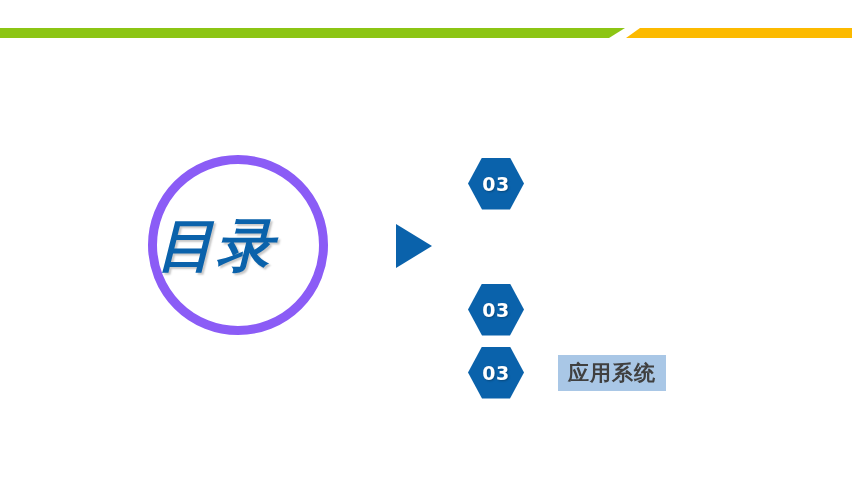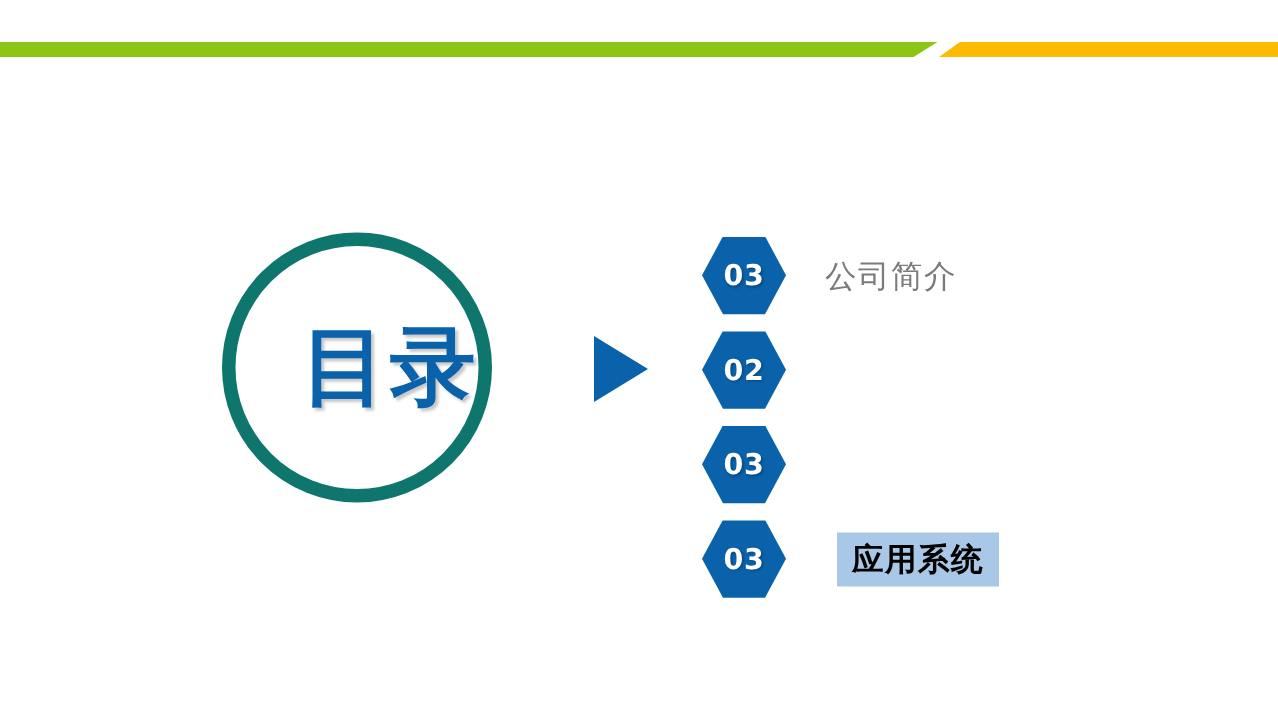--- a/index.html
+++ b/index.html
@@ -45,26 +45,27 @@
     clip-path: polygon(14px 0, 100% 0, 100% 100%, 0 100%);
   }
 
   
   .toc-circle {
     position: absolute;
     left: 148px;
     top: 155px;
     width: 180px;
     height: 180px;
-    border: 9px solid #0f766e;
+    border: 9px solid #8b5cf6;
     border-radius: 50%;
     box-sizing: border-box;
     display: flex;
     align-items: center;
-    justify-content: flex-end;
+    justify-content: flex-start;
+    font-style: italic;
   }
   .toc-circle-label {
     font-family: "DejaVu Sans", "Liberation Sans", sans-serif;
     font-size: 57px;
     font-weight: bold;
     color: #0a62ab;
     letter-spacing: 2px;
     line-height: 1;
     text-shadow: 2px 2px 2px rgba(0,0,0,0.22);
     user-select: none;
@@ -118,21 +119,21 @@
     margin-left: 26px;
     font-family: "DejaVu Sans", "Liberation Sans", sans-serif;
     font-size: 21px;
     color: #7b7b7b;
     white-space: nowrap;
     letter-spacing: 1px;
     padding: 3px 0;
   }
   .toc-text.highlight {
     background: #a9c7e6;
-    color: #000000;
+    color: #404040;
     font-weight: bold;
     padding: 4px 10px;
     margin-left: 34px;
   }
 </style>
 </head>
 <body>
 
 <div id="slide">
 
@@ -146,27 +147,23 @@
   </div>
 
   <div class="play-triangle"></div>
 
   <div class="toc-list">
 
     <div class="toc-row">
       <div class="hex">
         <span class="hex-num">03</span>
       </div>
-      <span class="toc-text">公司简介</span>
     </div>
 
     <div class="toc-row">
-      <div class="hex">
-        <span class="hex-num">02</span>
-      </div>
     </div>
 
     <div class="toc-row">
       <div class="hex">
         <span class="hex-num">03</span>
       </div>
     </div>
 
     <div class="toc-row">
       <div class="hex">

